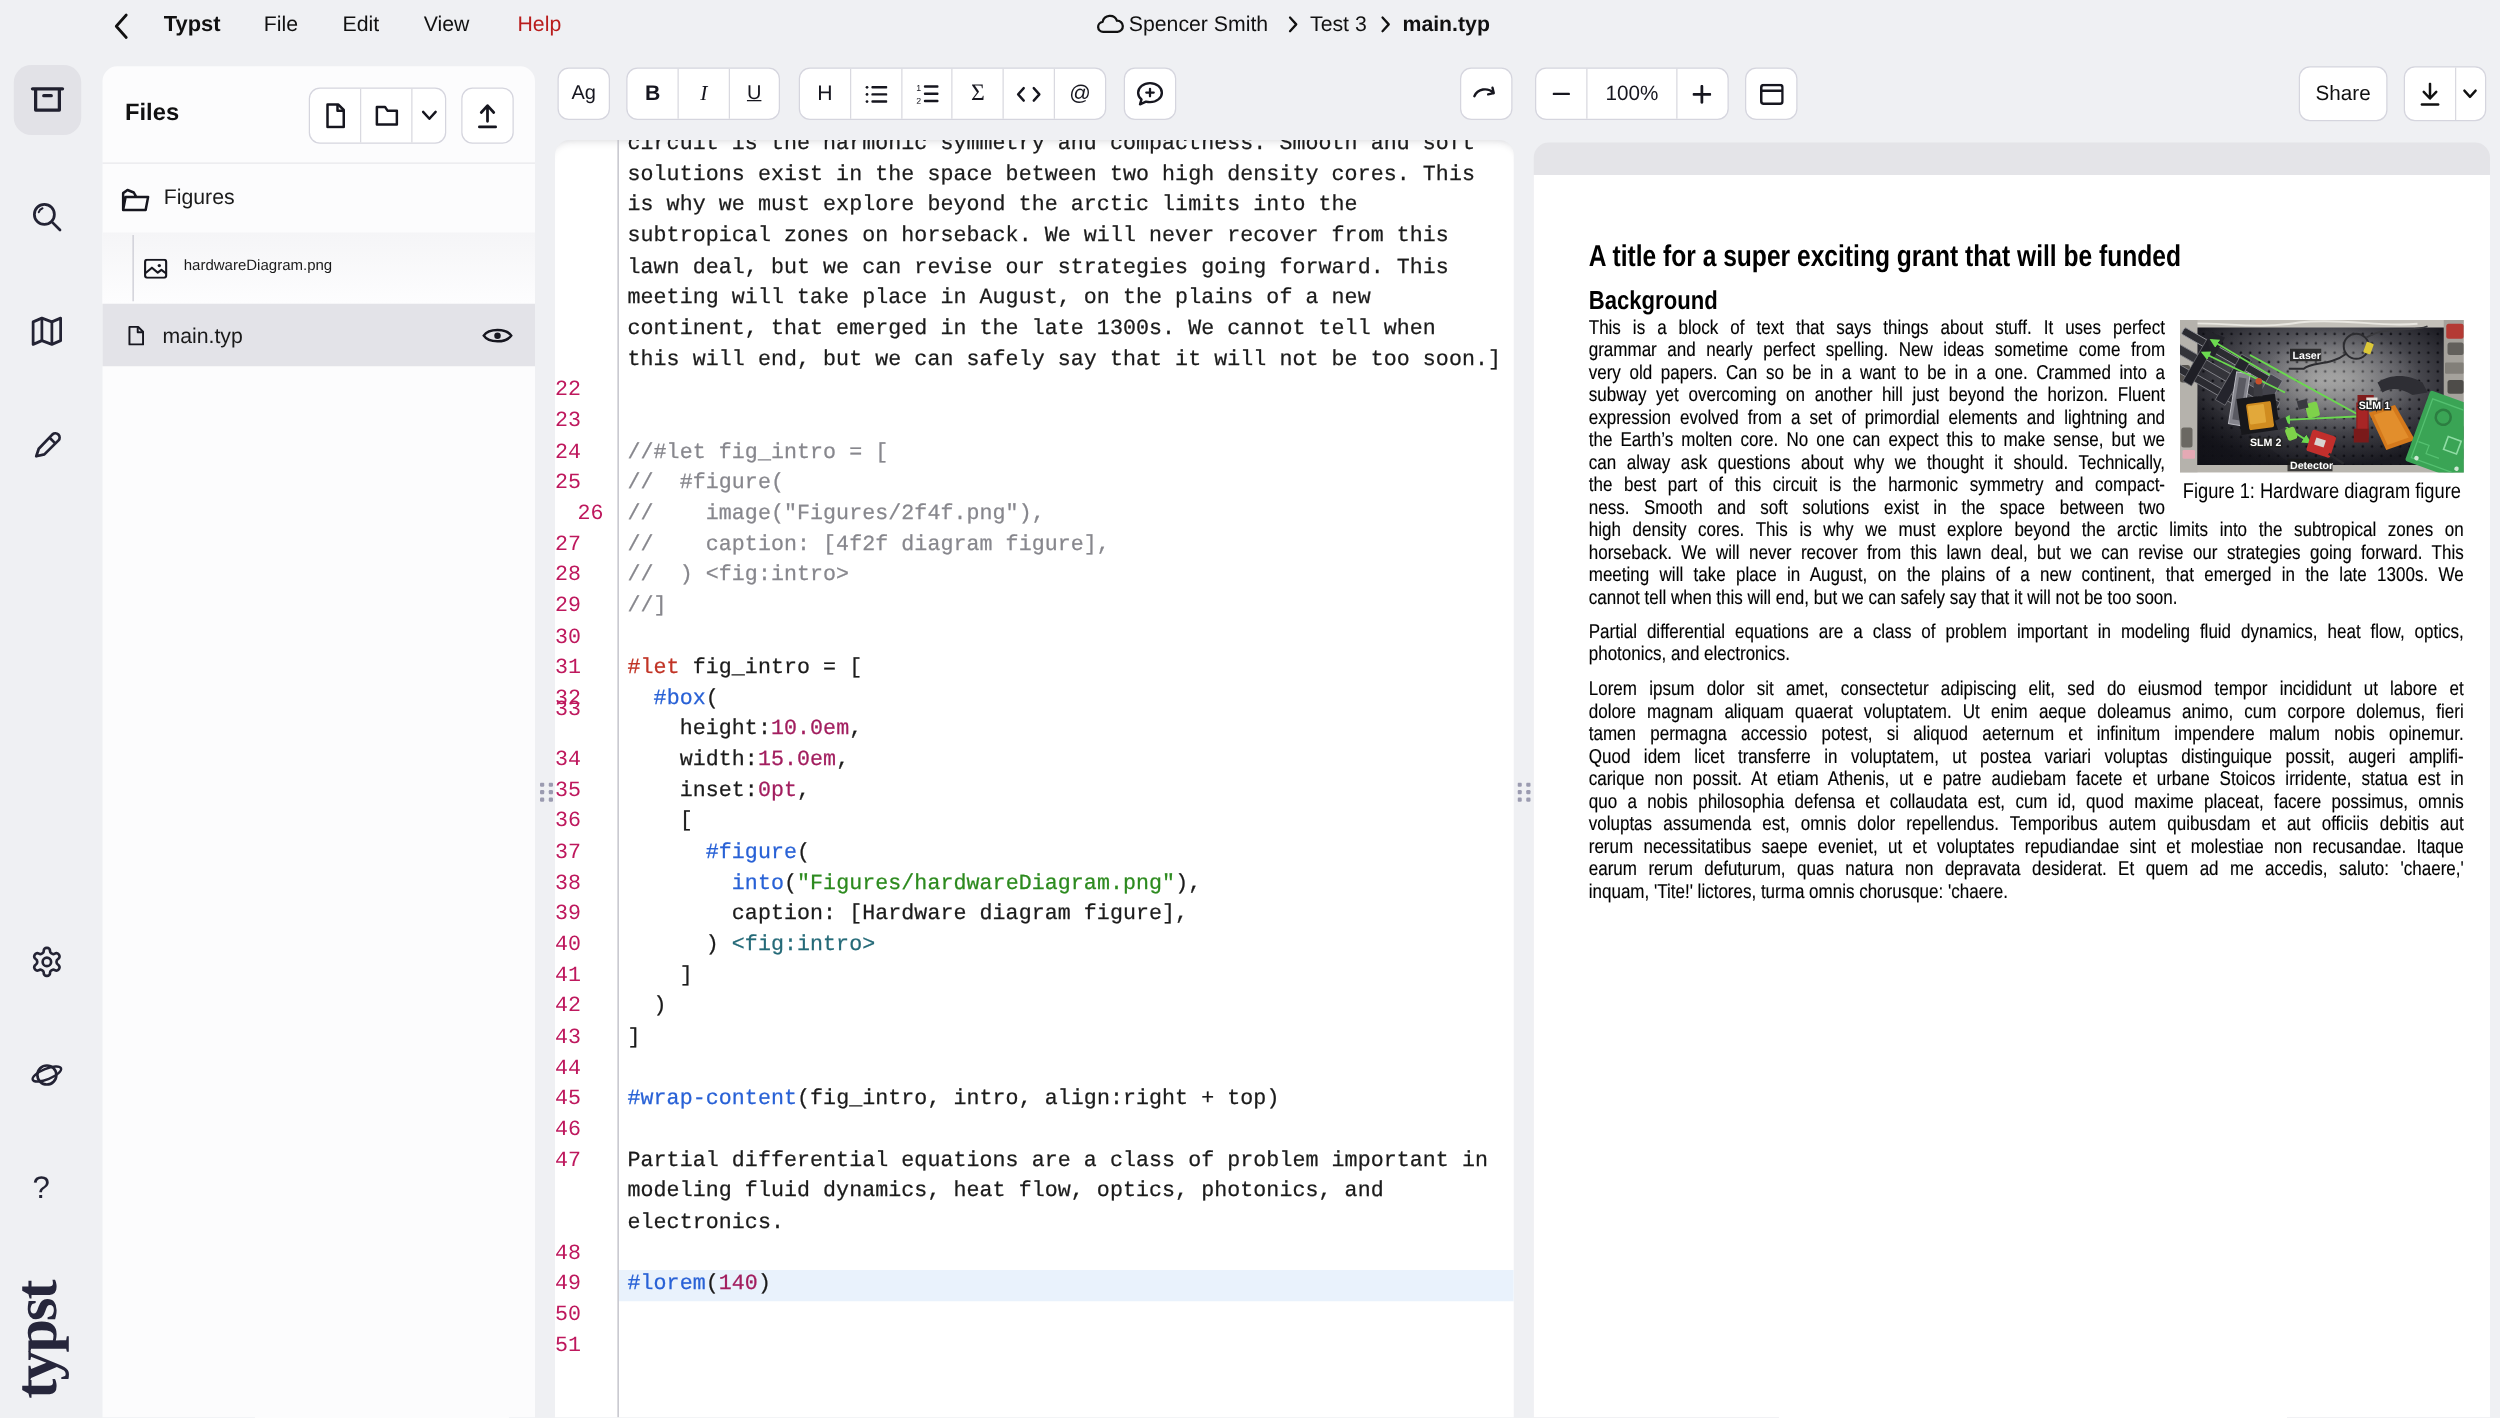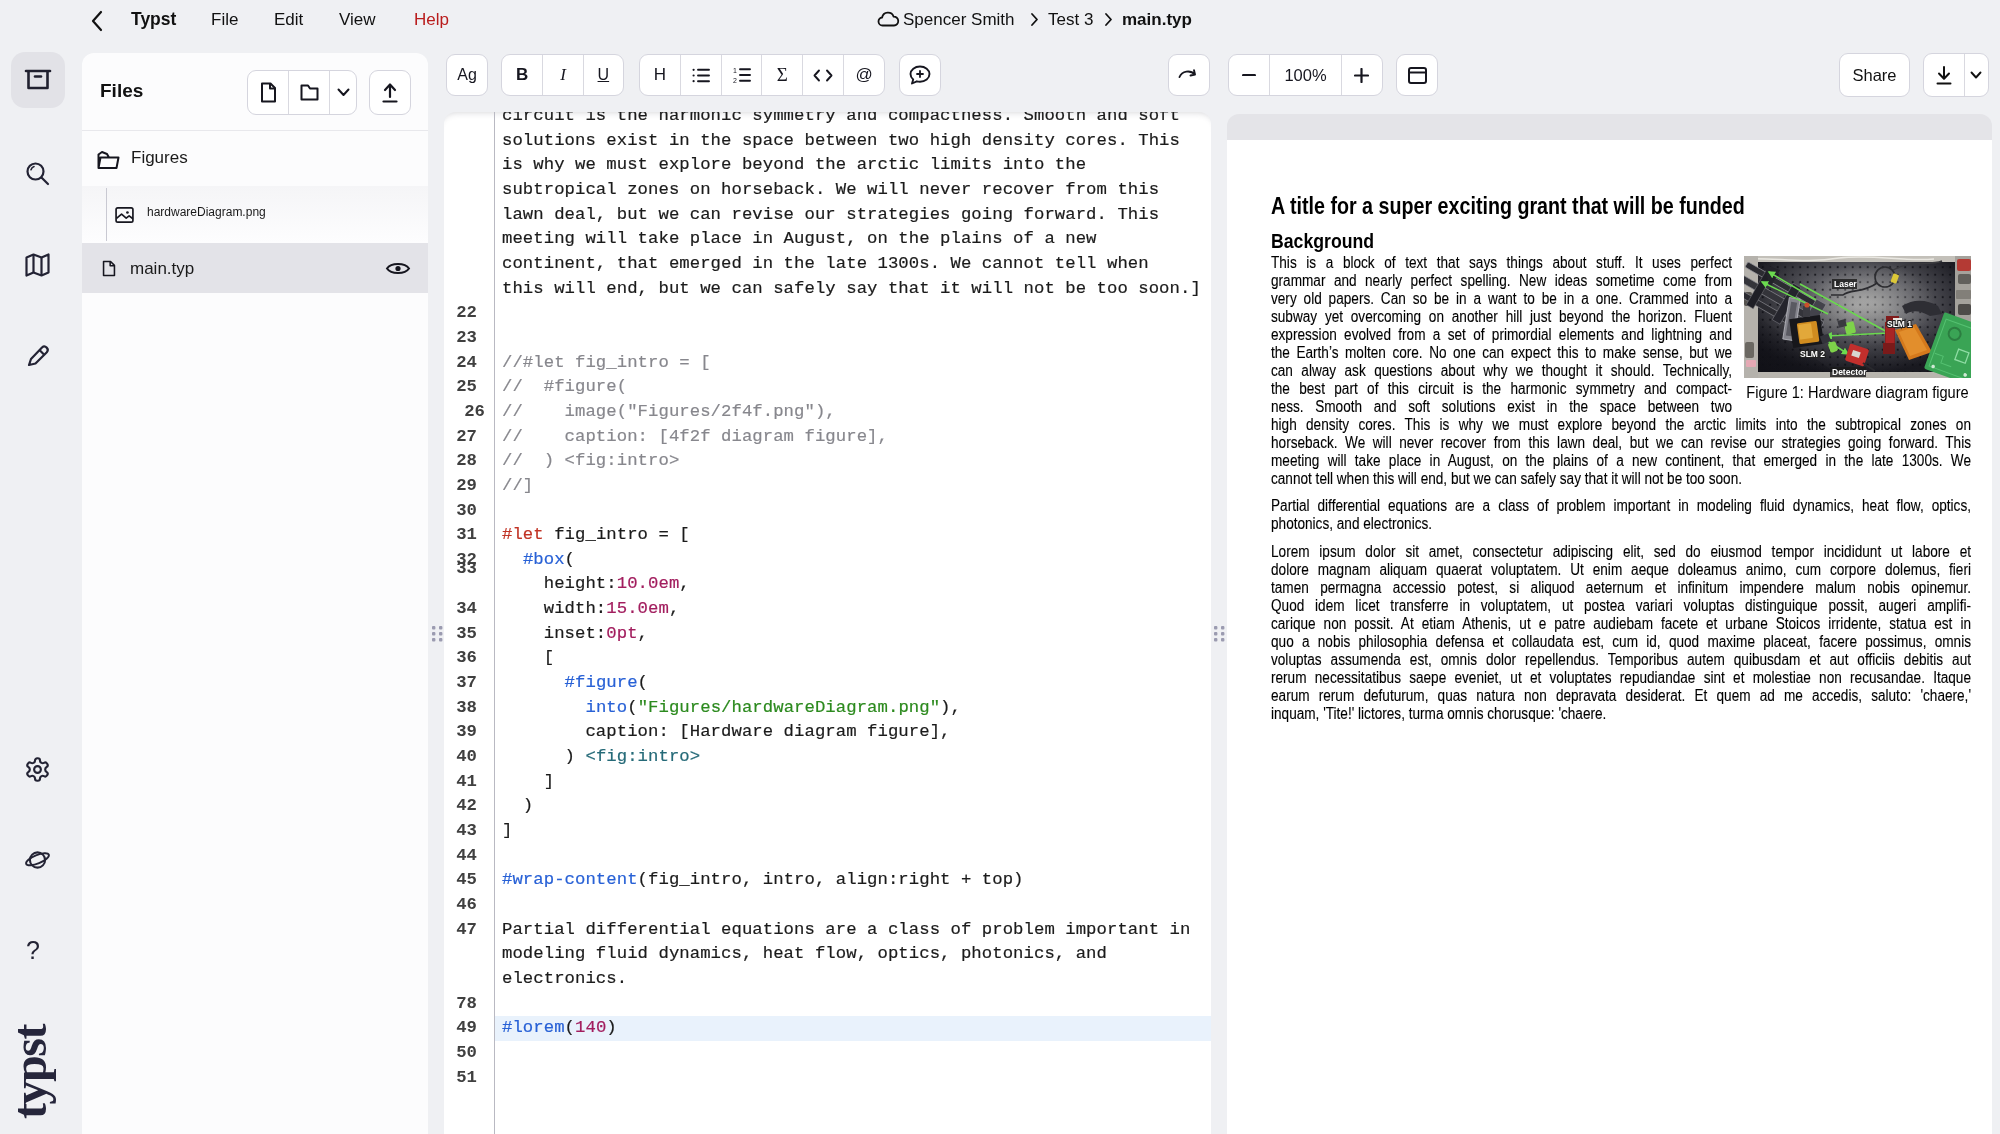--- a/index.html
+++ b/index.html
@@ -9,22 +9,22 @@
   .abs{position:absolute;}
   .btn{position:absolute;background:#fff;border:1px solid #d5d5de;border-radius:9px;
        display:flex;align-items:center;justify-content:center;box-sizing:border-box;}
   .grp{position:absolute;background:#fff;border:1px solid #d5d5de;border-radius:9px;
        display:flex;box-sizing:border-box;}
   .grp .cell{display:flex;align-items:center;justify-content:center;height:100%;}
   .grp .cell + .cell{border-left:1px solid #d9d9e0;}
   svg{display:block;}
   .mono{font-family:"Liberation Mono",monospace;font-size:17.3px;white-space:pre;letter-spacing:0.06px;-webkit-text-stroke:0.2px;}
   .cl{position:absolute;left:58px;height:25px;line-height:25px;}
-  .gn{position:absolute;width:33px;text-align:right;color:#404040;height:25px;line-height:25px;
-      font-family:"Liberation Mono",monospace;font-size:17.3px;font-weight:bold;}
+  .gn{position:absolute;width:33px;text-align:left;color:#be185d;height:25px;line-height:25px;
+      font-family:"Liberation Mono",monospace;font-size:17.3px;}
   .ck{color:#1b1b1b}
   .cc{color:#87878d}
   .cr{color:#c13325}
   .cb{color:#2861d6}
   .cn{color:#a21d5e}
   .cs{color:#2c8a1e}
   .ct{color:#256a78}
   .dline{position:absolute;left:1271px;width:823.5px;height:18px;line-height:18px;
          font-size:16px;color:#000;text-align:justify;text-align-last:justify;-webkit-text-stroke:0.12px;
          transform:scaleX(0.85);transform-origin:0 0;white-space:normal;}
@@ -309,21 +309,21 @@
       <div class="cl mono" style="top:804.6px"><span class="ck">Partial differential equations are a class of problem important in</span></div>
       <div class="cl mono" style="top:829.3px"><span class="ck">modeling fluid dynamics, heat flow, optics, photonics, and</span></div>
       <div class="cl mono" style="top:853.9px"><span class="ck">electronics.</span></div>
       <div class="cl mono" style="top:903.2px"><span class="cb">#lorem</span><span class="ck">(</span><span class="cn">140</span><span class="ck">)</span></div>
     </div>
   <div id="gutter">
       <div class="gn" style="left:0px;top:188.2px">22</div>
       <div class="gn" style="left:0px;top:212.9px">23</div>
       <div class="gn" style="left:0px;top:237.6px">24</div>
       <div class="gn" style="left:0px;top:262.2px">25</div>
-      <div class="gn" style="left:8px;top:286.9px">26</div>
+      <div class="gn" style="left:18px;top:286.9px">26</div>
       <div class="gn" style="left:0px;top:311.5px">27</div>
       <div class="gn" style="left:0px;top:336.2px">28</div>
       <div class="gn" style="left:0px;top:360.8px">29</div>
       <div class="gn" style="left:0px;top:385.5px">30</div>
       <div class="gn" style="left:0px;top:410.1px">31</div>
       <div class="gn" style="left:0px;top:434.8px">32</div>
       <div class="gn" style="left:0px;top:444px">33</div>
       <div class="gn" style="left:0px;top:484.1px">34</div>
       <div class="gn" style="left:0px;top:508.8px">35</div>
       <div class="gn" style="left:0px;top:533.4px">36</div>
@@ -331,21 +331,21 @@
       <div class="gn" style="left:0px;top:582.7px">38</div>
       <div class="gn" style="left:0px;top:607.4px">39</div>
       <div class="gn" style="left:0px;top:632.0px">40</div>
       <div class="gn" style="left:0px;top:656.7px">41</div>
       <div class="gn" style="left:0px;top:681.3px">42</div>
       <div class="gn" style="left:0px;top:706.0px">43</div>
       <div class="gn" style="left:0px;top:730.7px">44</div>
       <div class="gn" style="left:0px;top:755.3px">45</div>
       <div class="gn" style="left:0px;top:780.0px">46</div>
       <div class="gn" style="left:0px;top:804.6px">47</div>
-      <div class="gn" style="left:0px;top:878.6px">78</div>
+      <div class="gn" style="left:0px;top:878.6px">48</div>
       <div class="gn" style="left:0px;top:903.2px">49</div>
       <div class="gn" style="left:0px;top:927.9px">50</div>
       <div class="gn" style="left:0px;top:952.5px">51</div>
     </div>
 </div>
 
 <div class="abs" style="left:1227px;top:114px;width:765px;height:1020px;background:#e4e4e8;border-radius:12px 12px 0 0;"></div>
 <div class="abs" style="left:1227px;top:140px;width:765px;height:994px;background:#ffffff;"></div>
 
 <div class="abs" style="left:1271px;top:192px;font-size:24px;line-height:28px;font-weight:bold;color:#000;transform:scaleX(0.82);transform-origin:0 0;white-space:nowrap;">A title for a super exciting grant that will be funded</div>

